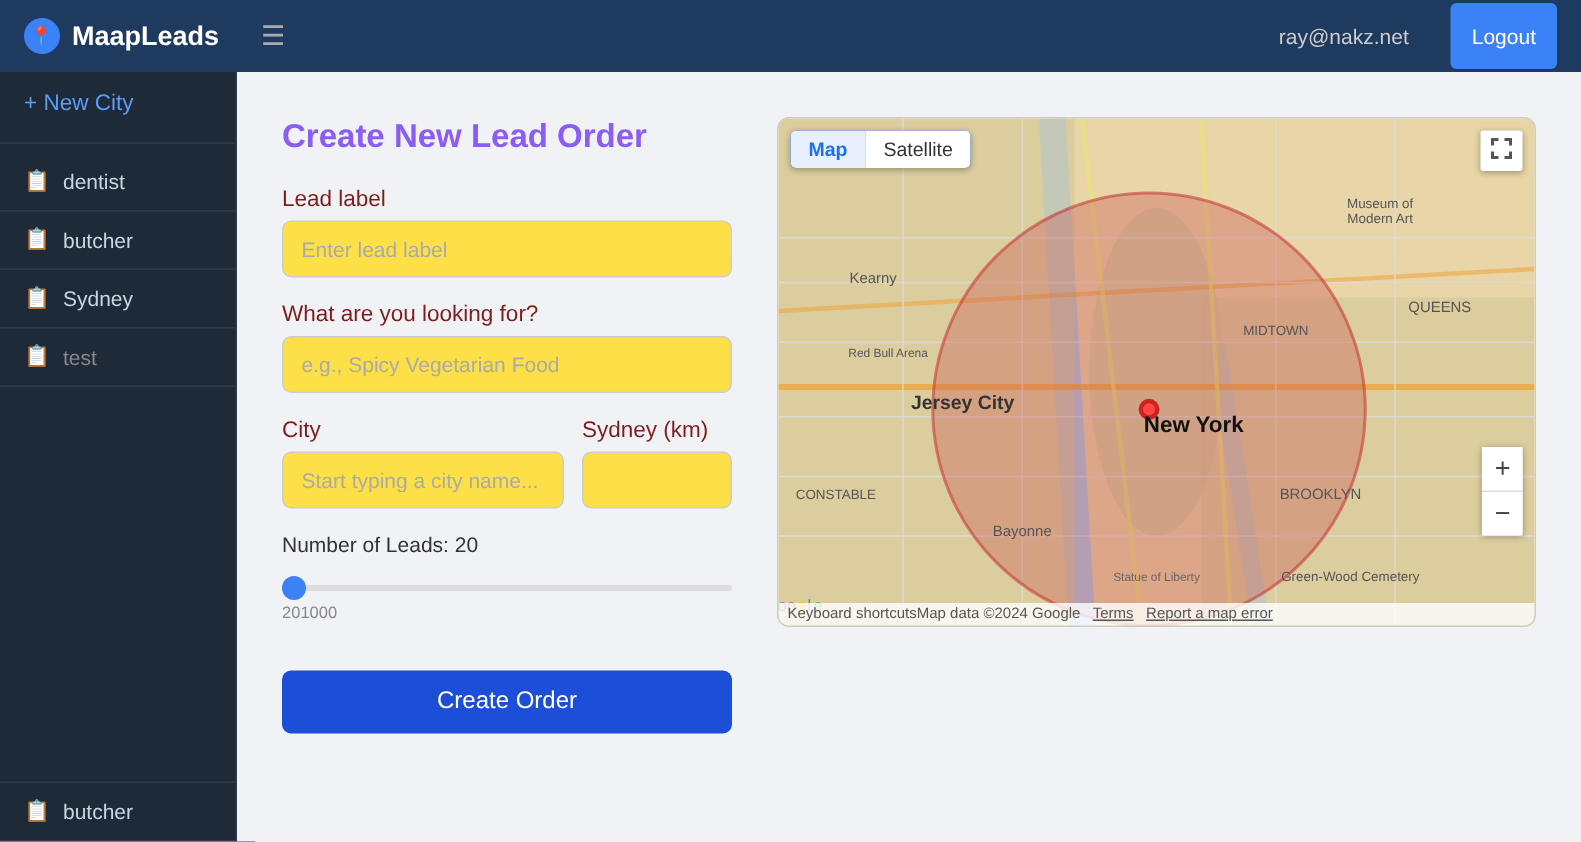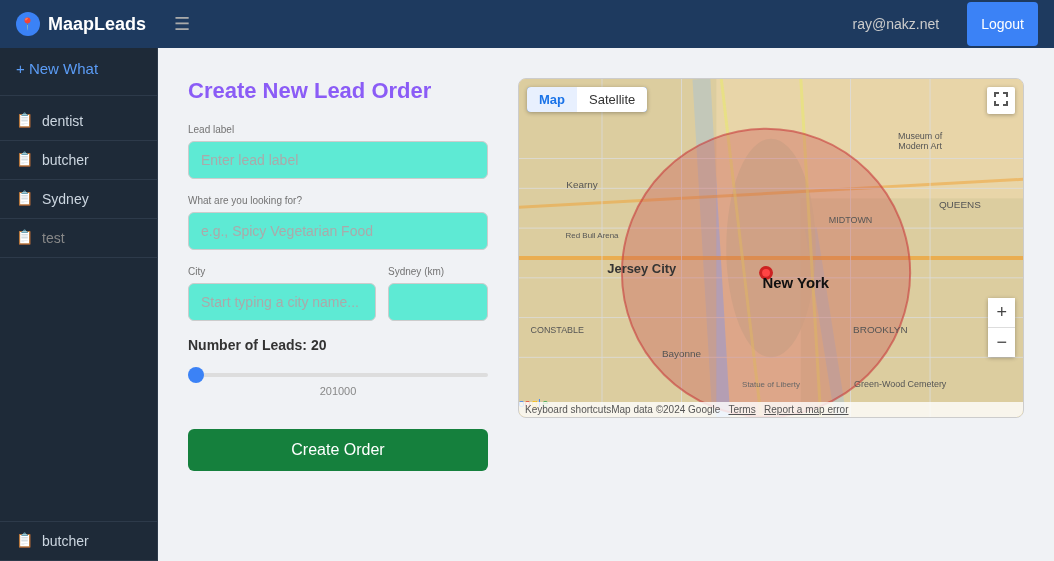--- a/index.html
+++ b/index.html
@@ -36,45 +36,45 @@
     .sidebar-scroll { flex: 1; overflow-y: auto; }
     .sidebar-bottom { position: absolute; bottom: 0; left: 0; right: 0; }
 
     
     .main { flex: 1; background: #f0f2f5; display: flex; align-items: flex-start; padding: 30px 30px; gap: 30px; overflow: auto; }
 
     .form-panel { width: 300px; flex-shrink: 0; }
     .form-title { font-size: 22px; font-weight: 700; color: #8b5cf6; margin-bottom: 20px; }
 
     .form-group { margin-bottom: 16px; }
-    .form-label { font-size: 10px; color: #737373; margin-bottom: 6px; display: block; font-weight: 500; }
+    .form-label { font-size: 15px; color: #7f1d1d; margin-bottom: 6px; display: block; font-weight: 500; }
     .form-input {
       width: 100%; border: 1px solid #ccc; border-radius: 6px; padding: 10px 12px;
-      font-size: 14px; color: #666; background: #5eead4; outline: none;
+      font-size: 14px; color: #666; background: #fde047; outline: none;
     }
     .form-input::placeholder { color: #aaa; }
 
     .form-row { display: flex; gap: 12px; }
     .form-row .form-group { flex: 1; }
 
-    .leads-label { font-size: 14px; color: #333; font-weight: 700; margin-bottom: 10px; }
+    .leads-label { font-size: 14px; color: #333; font-weight: 400; margin-bottom: 10px; }
     .slider-container { position: relative; }
     .slider {
       width: 100%; -webkit-appearance: none; appearance: none;
       height: 4px; border-radius: 2px; outline: none;
       background: linear-gradient(to right, #3b82f6 0%, #3b82f6 0.3%, #ddd 0.3%, #ddd 100%);
     }
     .slider::-webkit-slider-thumb {
       -webkit-appearance: none; appearance: none;
       width: 16px; height: 16px; border-radius: 50%; background: #3b82f6; cursor: pointer;
     }
-    .slider-range { display: flex; justify-content: center; font-size: 11px; color: #888; margin-top: 4px; }
+    .slider-range { display: flex; justify-content: flex-start; font-size: 11px; color: #888; margin-top: 4px; }
 
     .create-btn {
-      width: 100%; background: #15803d; color: #fff; border: none; padding: 12px;
+      width: 100%; background: #1d4ed8; color: #fff; border: none; padding: 12px;
       border-radius: 6px; font-size: 16px; cursor: pointer; margin-top: 16px; font-weight: 500;
     }
 
     
     .map-panel { flex: 1; height: 340px; border-radius: 8px; overflow: hidden; border: 1px solid #ccc; position: relative; }
 
     .map-tabs { position: absolute; top: 8px; left: 8px; display: flex; gap: 0; z-index: 10; background: #3b82f6; border-radius: 4px; overflow: hidden; box-shadow: 0 1px 4px rgba(0,0,0,0.3); }
     .map-tab { padding: 5px 12px; font-size: 13px; cursor: pointer; color: #333; border: none; background: #fff; }
     .map-tab.active { background: #e8f0fe; color: #1a73e8; font-weight: 600; }
 
@@ -104,21 +104,21 @@
   <div class="header-right">
     <span class="header-email">ray@nakz.net</span>
     <button class="logout-btn">Logout</button>
   </div>
 </div>
 
 <div class="layout">
 
   <div class="sidebar">
     <div class="sidebar-top">
-      <div class="new-lead-btn">+ New What</div>
+      <div class="new-lead-btn">+ New City</div>
     </div>
     <hr class="sidebar-divider">
     <div class="sidebar-scroll">
       <div class="sidebar-item">
         <span class="item-icon">📋</span>
         <span>dentist</span>
       </div>
       <div class="sidebar-item">
         <span class="item-icon">📋</span>
         <span>butcher</span>

